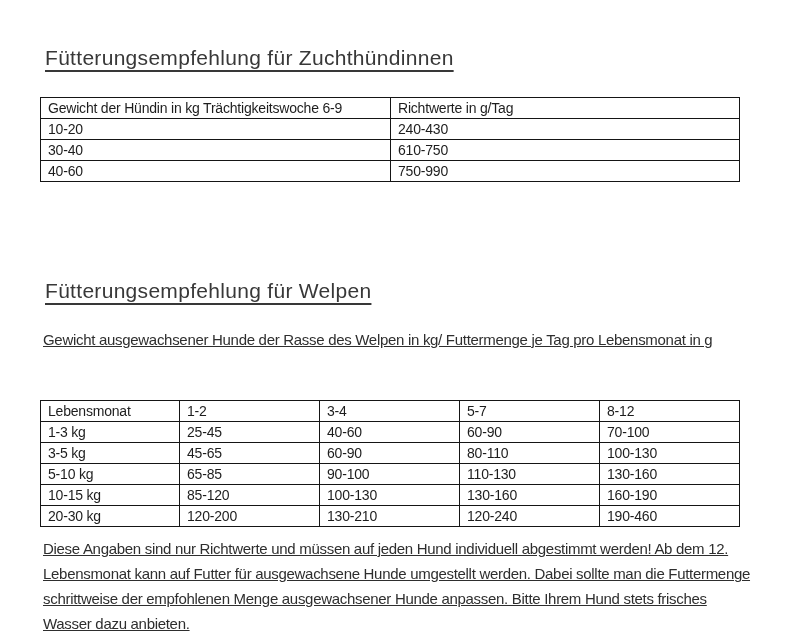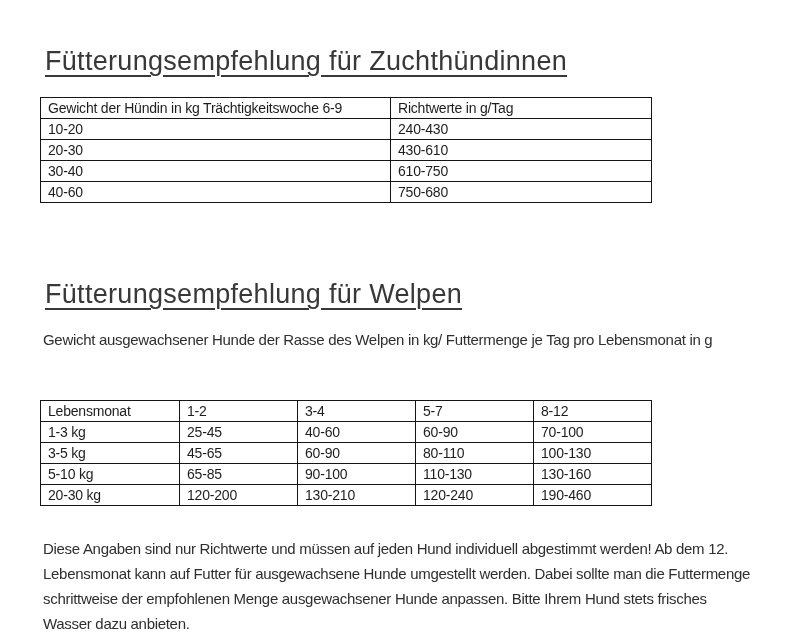--- a/index.html
+++ b/index.html
@@ -10,36 +10,36 @@
     background: #ffffff;
     font-family: "Liberation Sans", sans-serif;
     position: relative;
     overflow: hidden;
     color: #222222;
   }
   .doc-heading {
     position: absolute;
     left: 45px;
     margin: 0;
-    font-size: 27px;
+    font-size: 21px;
     font-weight: 400;
     letter-spacing: 0.3px;
     color: #383838;
     text-decoration: underline;
     text-underline-offset: 5px;
     text-decoration-thickness: 1.5px;
     white-space: nowrap;
   }
   #heading-zucht { top: 46px; }
   #heading-welpen { top: 279px; }
 
   table.doc-table {
     position: absolute;
     left: 40px;
-    width: 612px;
+    width: 700px;
     border-collapse: collapse;
     table-layout: fixed;
   }
   #table-zucht  { top: 97px; }
   #table-welpen { top: 400px; }
 
   .doc-table th, .doc-table td {
     border: 1px solid #151515;
     font-size: 14px;
     font-weight: 400;
@@ -55,20 +55,21 @@
   #table-zucht th.col-0, #table-zucht td.col-0 { width: 350px; }
   #table-welpen th.col-0, #table-welpen td.col-0 { width: 139px; }
 
   .doc-paragraph {
     position: absolute;
     left: 43px;
     margin: 0;
     font-size: 15px;
     color: #2e2e2e;
     letter-spacing: -0.3px;
+    text-decoration: underline;
   }
   #intro-welpen {
     top: 326px;
     width: 700px;
     line-height: 28px;
   }
   #footer-note {
     top: 536px;
     width: 714px;
     line-height: 25px;
@@ -85,30 +86,26 @@
       <th class="col-0">Gewicht der Hündin in kg Trächtigkeitswoche 6-9</th>
       <th class="col-1">Richtwerte in g/Tag</th>
     </tr>
   </thead>
   <tbody>
     <tr>
       <td class="col-0">10-20</td>
       <td class="col-1">240-430</td>
     </tr>
     <tr>
-      <td class="col-0">20-30</td>
-      <td class="col-1">430-610</td>
-    </tr>
-    <tr>
       <td class="col-0">30-40</td>
       <td class="col-1">610-750</td>
     </tr>
     <tr>
       <td class="col-0">40-60</td>
-      <td class="col-1">750-680</td>
+      <td class="col-1">750-990</td>
     </tr>
   </tbody>
 </table>
 
 <h1 class="doc-heading" id="heading-welpen">Fütterungsempfehlung für Welpen</h1>
 
 <p class="doc-paragraph" id="intro-welpen">Gewicht ausgewachsener Hunde der Rasse des Welpen in kg/ Futtermenge je Tag pro Lebensmonat in g</p>
 
 <table class="doc-table" id="table-welpen">
   <thead>
@@ -136,20 +133,27 @@
       <td>100-130</td>
     </tr>
     <tr>
       <td class="col-0">5-10 kg</td>
       <td>65-85</td>
       <td>90-100</td>
       <td>110-130</td>
       <td>130-160</td>
     </tr>
     <tr>
+      <td class="col-0">10-15 kg</td>
+      <td>85-120</td>
+      <td>100-130</td>
+      <td>130-160</td>
+      <td>160-190</td>
+    </tr>
+    <tr>
       <td class="col-0">20-30 kg</td>
       <td>120-200</td>
       <td>130-210</td>
       <td>120-240</td>
       <td>190-460</td>
     </tr>
   </tbody>
 </table>
 
 <p class="doc-paragraph" id="footer-note">Diese Angaben sind nur Richtwerte und müssen auf jeden Hund individuell abgestimmt werden! Ab dem 12. Lebensmonat kann auf Futter für ausgewachsene Hunde umgestellt werden. Dabei sollte man die Futtermenge schrittweise der empfohlenen Menge ausgewachsener Hunde anpassen. Bitte Ihrem Hund stets frisches Wasser dazu anbieten.</p>

